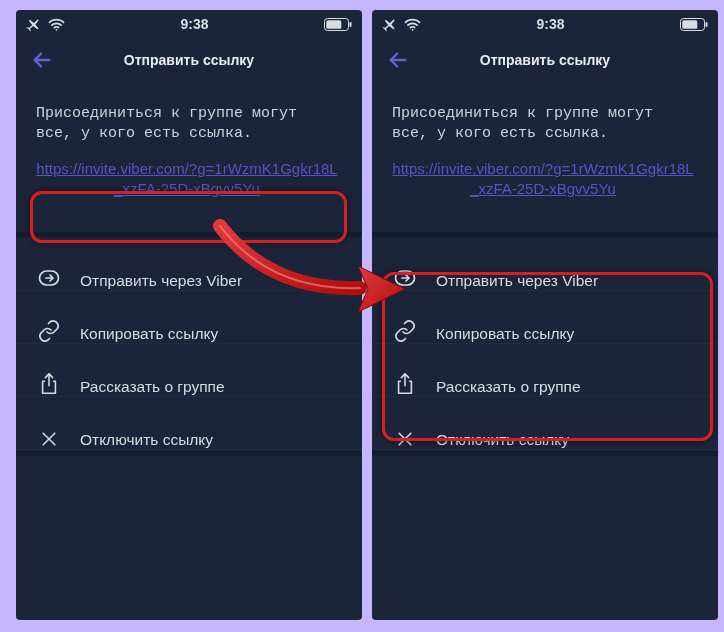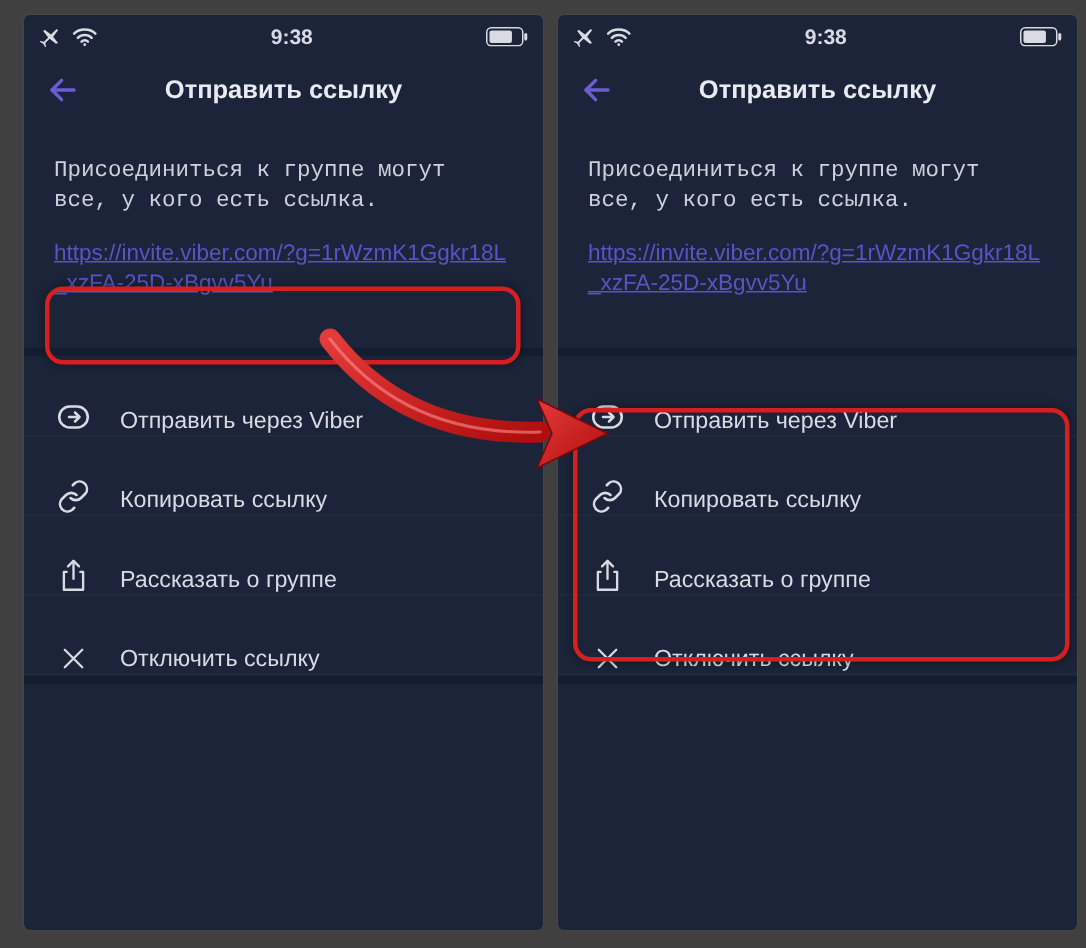--- a/index.html
+++ b/index.html
@@ -8,21 +8,21 @@
     width: 724px;
     height: 632px;
     background: #ffffff;
     font-family: -apple-system, "Helvetica Neue", Arial, sans-serif;
     overflow: hidden;
   }
   .outer {
     position: relative;
     width: 724px;
     height: 632px;
-    background: #404040;
+    background: #c4b5fd;
   }
   .phone {
     position: absolute;
     top: 10px;
     width: 346px;
     height: 610px;
     background: #1b2438;
     border-radius: 4px;
     color: #d8dce2;
     overflow: hidden;
@@ -54,21 +54,21 @@
   .back {
     width: 36px;
     height: 36px;
     display: flex;
     align-items: center;
     justify-content: center;
   }
   .title {
     flex: 1;
     text-align: center;
-    font-size: 17px;
+    font-size: 14px;
     font-weight: 600;
     color: #e8ebf1;
     margin-left: -36px; 
   }
 
   
   .section {
     padding: 22px 20px 18px 20px;
   }
   .desc {
@@ -79,20 +79,21 @@
   }
   .link {
     display: block;
     margin-top: 14px;
     font-size: 15px;
     line-height: 1.35;
     color: #5a52c8;
     text-decoration: underline;
     word-break: break-all;
     padding-right: 4px;
+    text-align: center;
   }
 
   .menu {
     margin-top: 14px;
   }
   .divider {
     height: 5px;
     background: #141d30;
     border-top: 1px solid rgba(255,255,255,0.03);
     border-bottom: 1px solid rgba(255,255,255,0.03);

